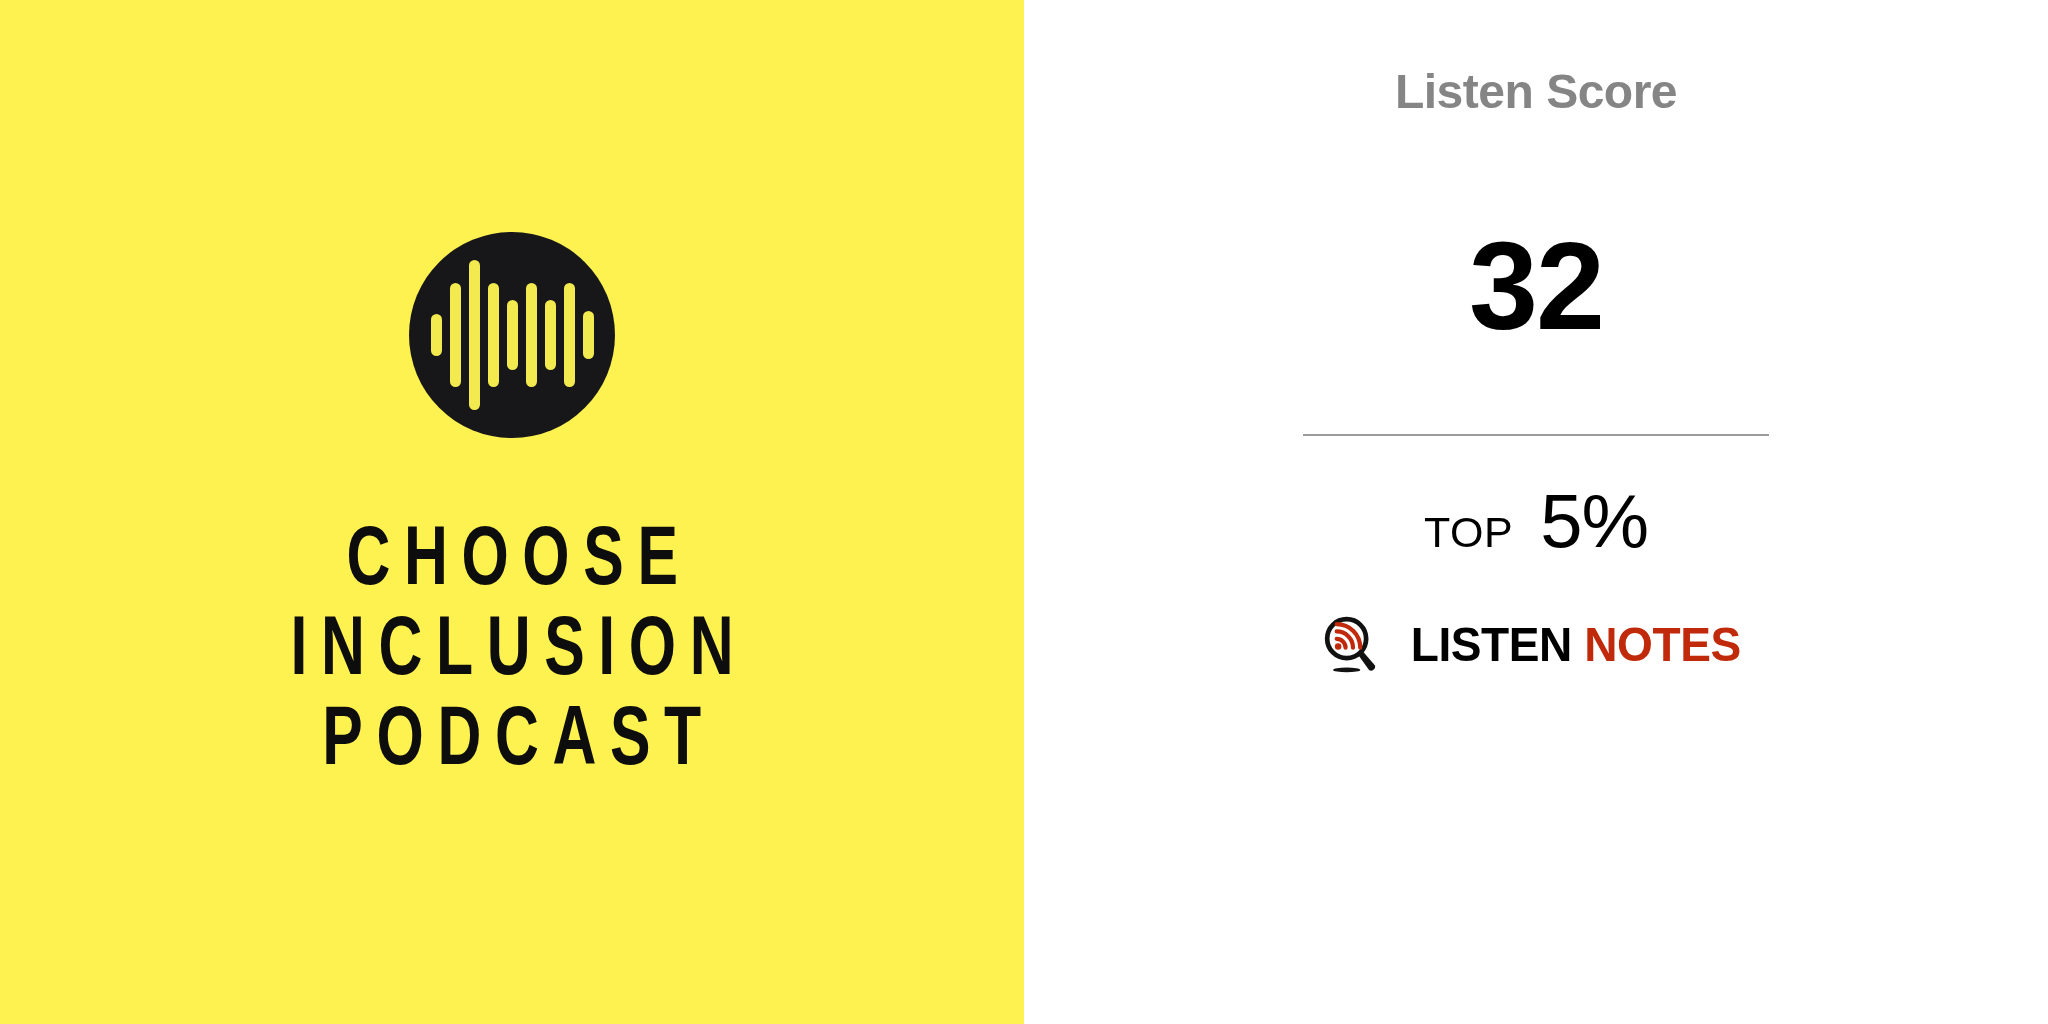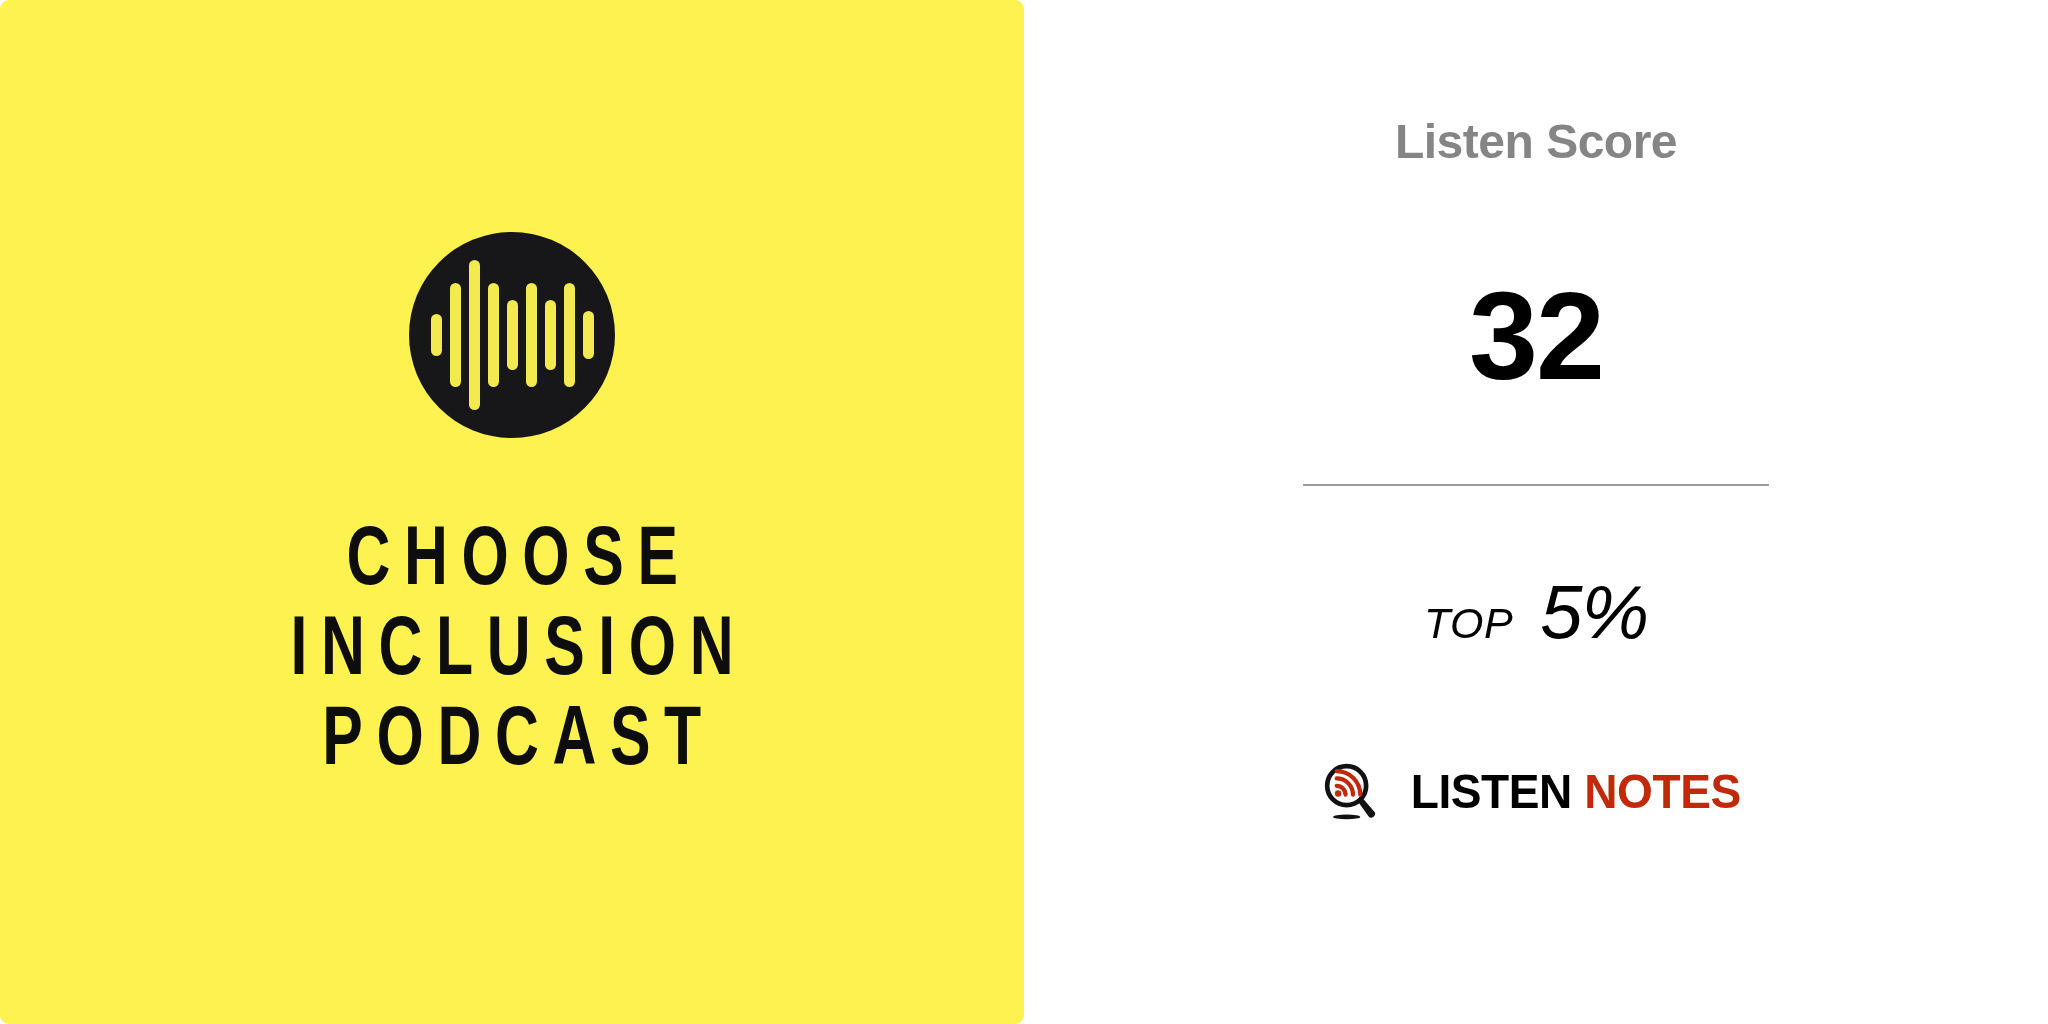--- a/index.html
+++ b/index.html
@@ -18,21 +18,20 @@
   
   .cover {
     width:1024px;
     height:1024px;
     background:#FDF250;
     display:flex;
     flex-direction:column;
     align-items:center;
     justify-content:center;
     position:relative;
-    border-radius:9px;
   }
   .cover-inner{
     display:flex;
     flex-direction:column;
     align-items:center;
     transform:translateY(-6px);
   }
   .logo-badge{
     width:206px;
     height:206px;
@@ -77,21 +76,21 @@
   .score-panel{
     width:1024px;
     height:1024px;
     background:#ffffff;
     display:flex;
     flex-direction:column;
     align-items:center;
     position:relative;
   }
   .score-label{
-    margin-top:118px;
+    margin-top:68px;
     color:#858585;
     font-size:48px;
     font-weight:700;
     letter-spacing:-0.5px;
     line-height:1;
   }
   .score-value{
     margin-top:108px;
     color:#000000;
     font-size:124px;
@@ -99,42 +98,41 @@
     letter-spacing:-2px;
     line-height:1;
   }
   .divider{
     width:466px;
     height:2px;
     background:#9b9b9b;
     margin-top:86px;
   }
   .rank-row{
-    margin-top:82px;
+    margin-top:41px;
     display:flex;
     align-items:baseline;
     justify-content:center;
-    font-style:italic;
   }
   .rank-top{
     font-size:43px;
     font-weight:400;
     color:#000;
     letter-spacing:0.5px;
   }
   .rank-pct{
     font-size:76px;
     font-weight:400;
     color:#000;
     margin-left:27px;
     letter-spacing:-1px;
   }
 
   .ln-logo{
-    margin-top:108px;
+    margin-top:52px;
     display:flex;
     align-items:center;
     gap:22px;
   }
   .ln-mark{ width:58px; height:58px; display:block; }
   .ln-word{
     font-size:48px;
     font-weight:700;
     letter-spacing:-0.5px;
     line-height:1;

